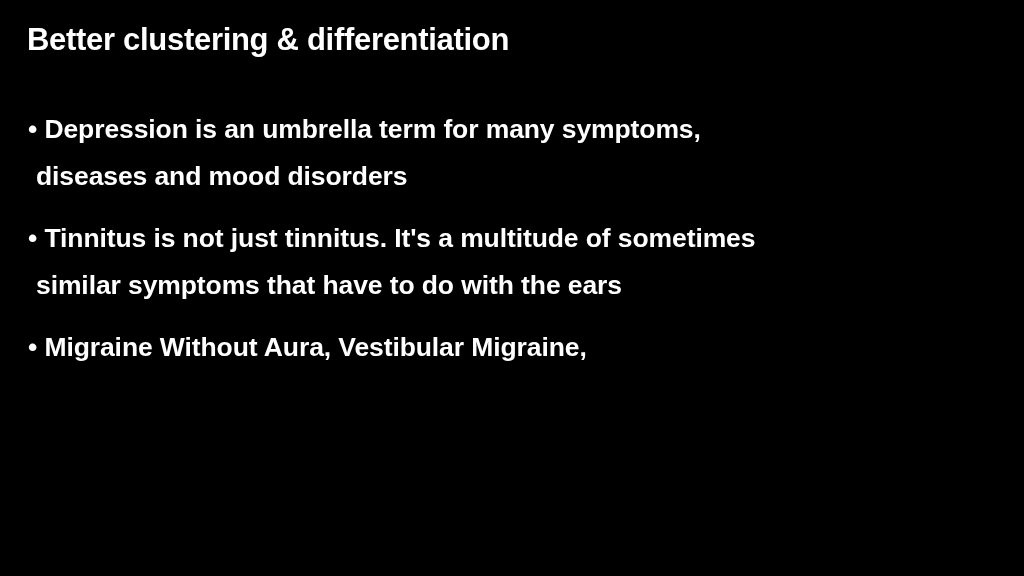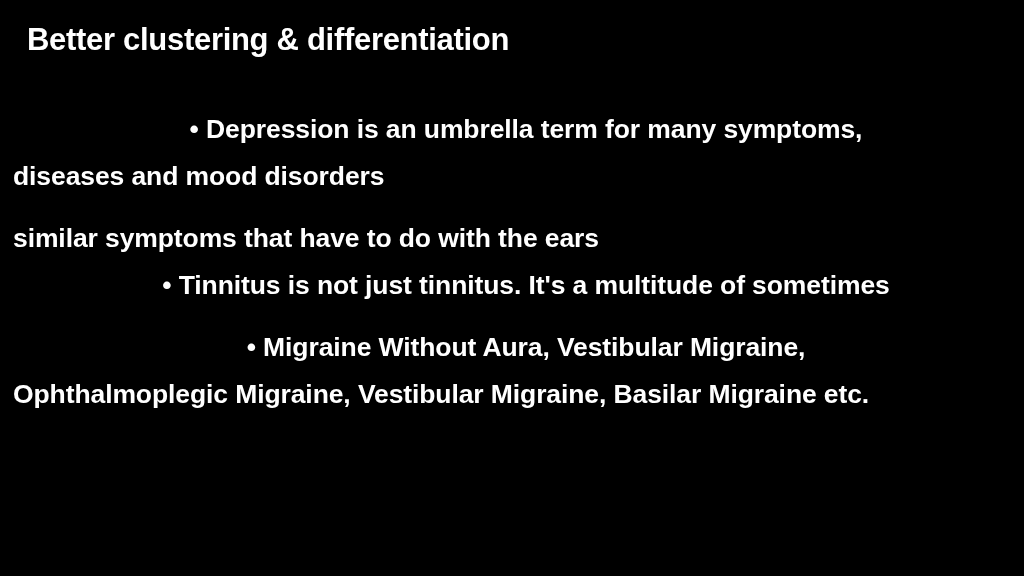--- a/index.html
+++ b/index.html
@@ -52,47 +52,45 @@
     margin-top: 15px;
   }
 
   .bullet-line {
     color: #ffffff;
     font-size: 26.5px;
     font-weight: bold;
     line-height: 47px;
     letter-spacing: -0.1px;
     white-space: pre;
-    padding-left: 13px;
+    padding-left: 36px;
   }
 
   .bullet-line.first {
     padding-left: 28px;
-    text-align: center;
   }
 </style>
 </head>
 <body>
 
 <div class="slide">
 
   <div class="slide-title">Better clustering &amp; differentiation</div>
 
   <div class="body-block">
 
     <div class="bullet-group">
       <div class="bullet-line first">• Depression is an umbrella term for many symptoms,</div>
       <div class="bullet-line">diseases and mood disorders</div>
     </div>
 
     <div class="bullet-group">
+      <div class="bullet-line first">• Tinnitus is not just tinnitus. It's a multitude of sometimes</div>
       <div class="bullet-line">similar symptoms that have to do with the ears</div>
-      <div class="bullet-line first">• Tinnitus is not just tinnitus. It's a multitude of sometimes</div>
     </div>
 
     <div class="bullet-group">
       <div class="bullet-line first">• Migraine Without Aura, Vestibular Migraine,</div>
-      <div class="bullet-line">Ophthalmoplegic Migraine, Vestibular Migraine, Basilar Migraine etc.</div>
     </div>
 
 
   </div>
 </div>
 
 </body></html>

